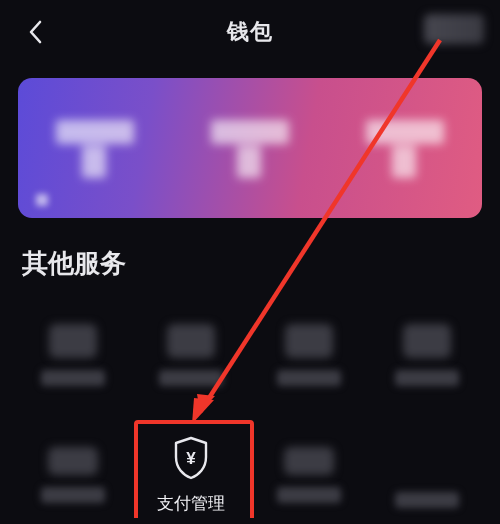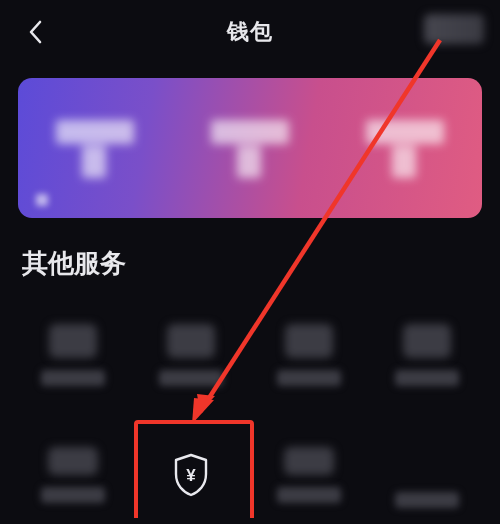--- a/index.html
+++ b/index.html
@@ -176,20 +176,21 @@
       <div class="cell-label"></div>
     </div>
 
     <div class="cell">
       <div class="payment-icon">
         <svg width="40" height="46" viewBox="0 0 40 46">
           <path d="M20 3 L35 8 V22 C35 33 28 40 20 43 C12 40 5 33 5 22 V8 Z" fill="none" stroke="#e9e9ee" stroke-width="2.4" stroke-linejoin="round"></path>
           <text x="20" y="29" text-anchor="middle" font-size="17" font-weight="600" fill="#e9e9ee" font-family="inherit">¥</text>
         </svg>
       </div>
+      <div class="cell-label-text">支付管理</div>
     </div>
 
     <div class="cell">
       <div class="cell-icon small"></div>
       <div class="cell-label"></div>
     </div>
     <div class="cell">
       <div class="cell-label" style="margin-top:50px"></div>
     </div>
   </div>

